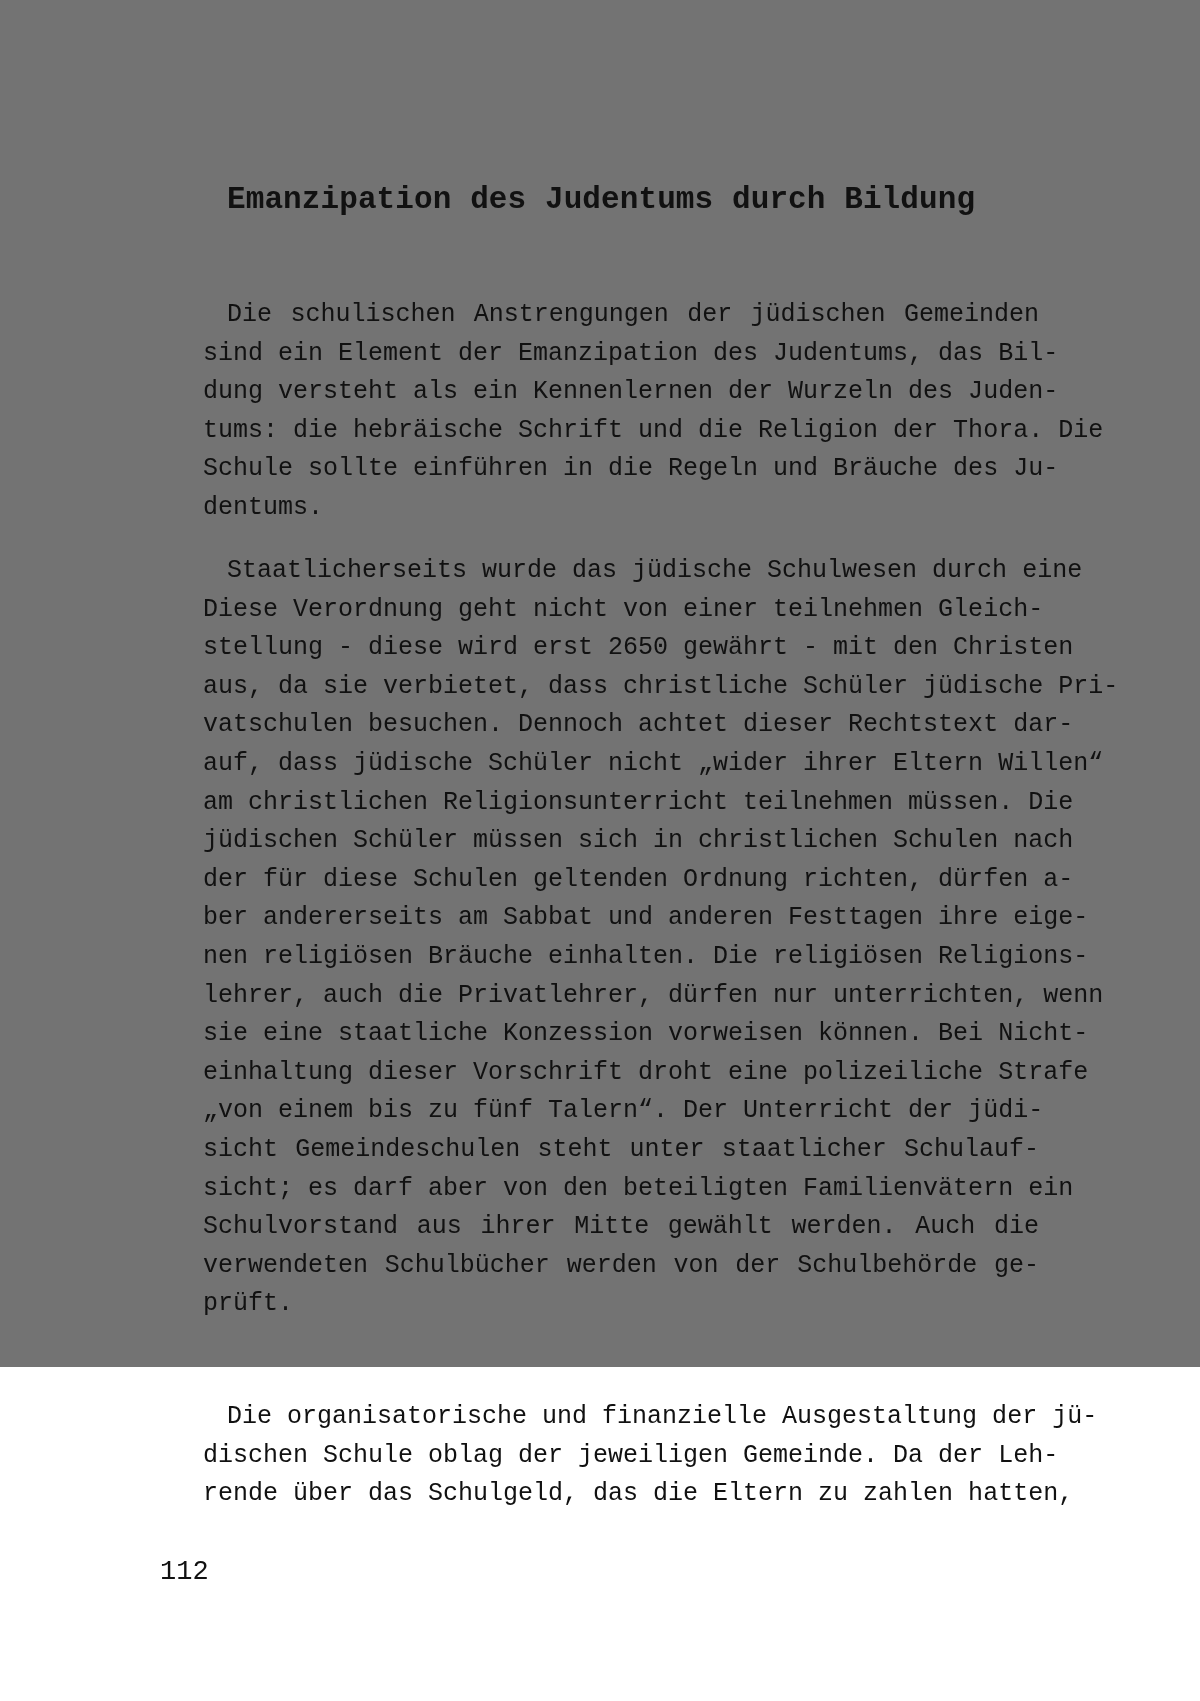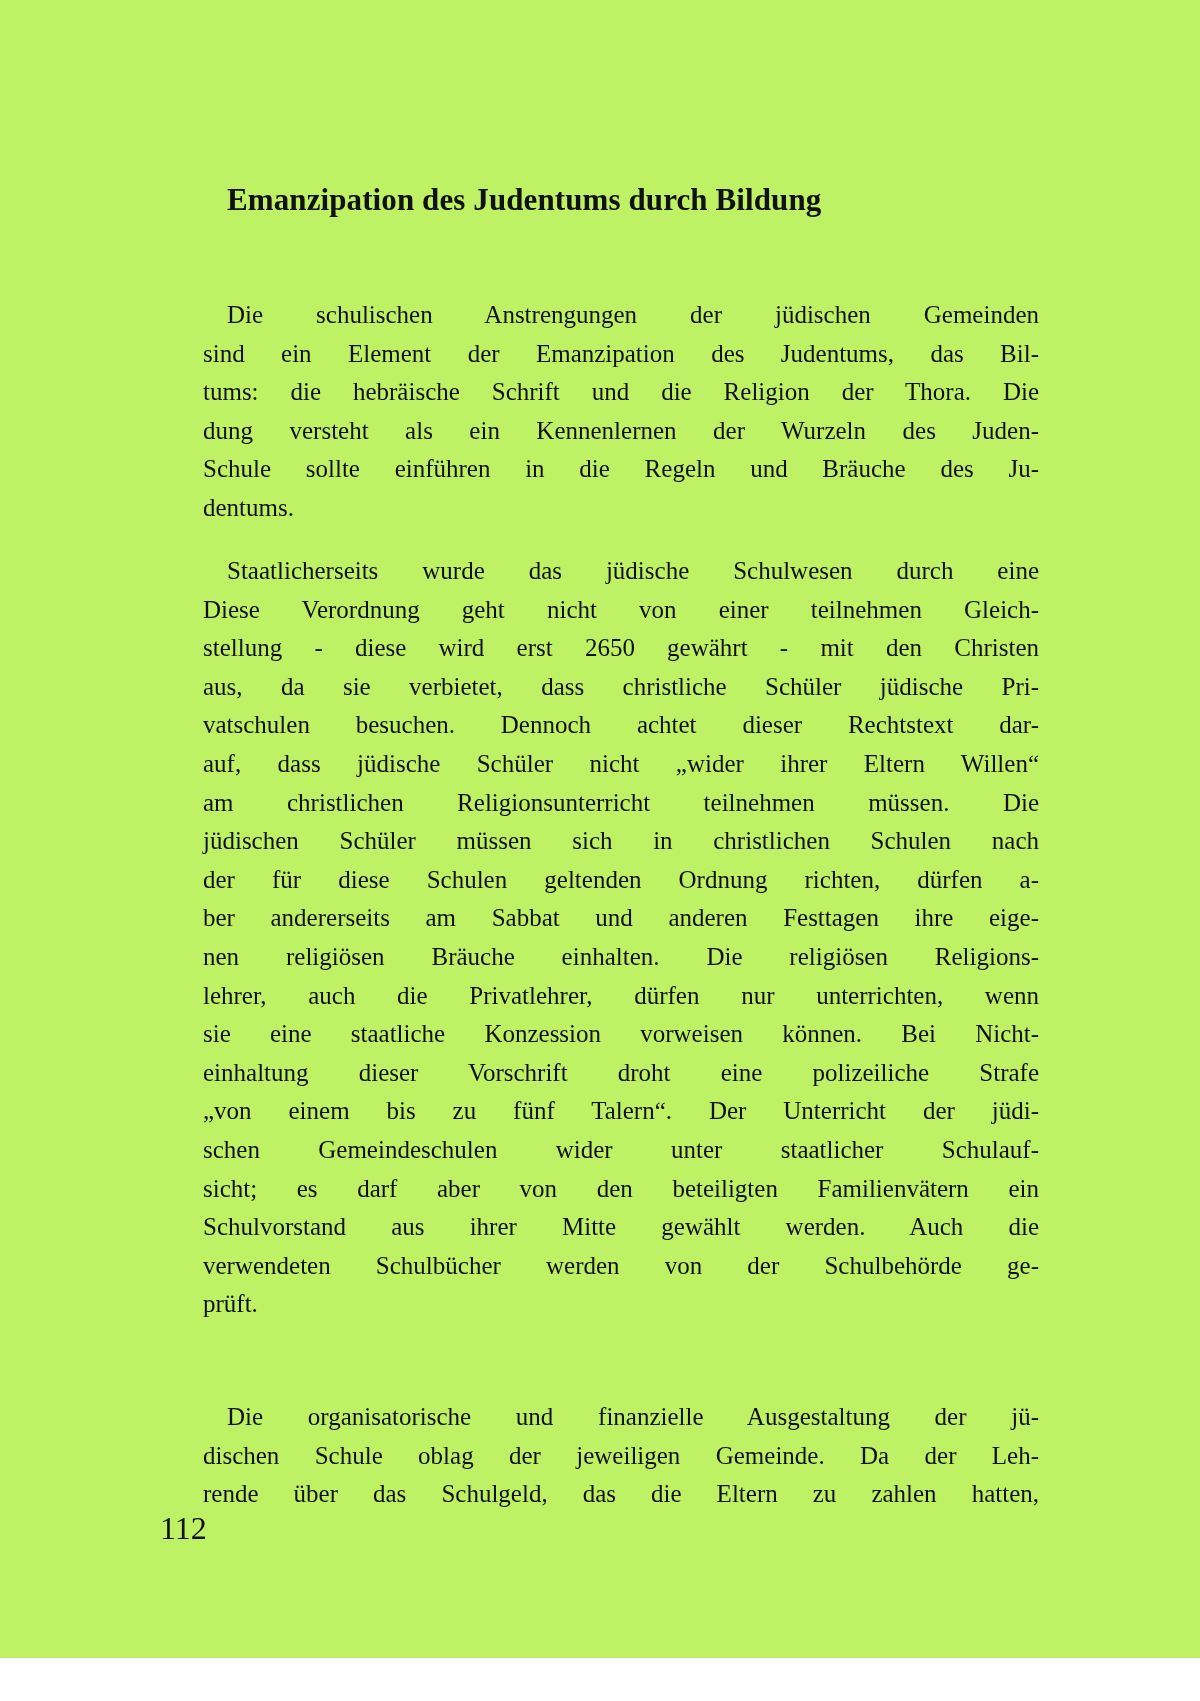--- a/index.html
+++ b/index.html
@@ -11,22 +11,23 @@
       width: 1200px;
       height: 1701px;
       position: relative;
       overflow: hidden;
       font-family: "Liberation Serif", "DejaVu Serif", serif;
       color: #111111;
     }
     .page {
       position: absolute;
       left: 0; top: 0;
-      width: 1200px; height: 1658px;
-      background: #bef264;
+      width: 1200px; height: 1367px;
+      background: #737373;
+      font-family: Liberation Mono, monospace;
     }
     .heading {
       position: absolute;
       left: 227px;
       top: 180px;
       font-size: 31px;
       font-weight: bold;
       letter-spacing: 0.1px;
       white-space: nowrap;
       line-height: 40px;
@@ -51,58 +52,58 @@
     }
     .line.indent {
       padding-left: 24px;
     }
     .para1 { top: 264px; }
     .para2 { top: 520px; }
     .para3 { top: 1366px; }
     .page-number {
       position: absolute;
       left: 160px;
-      top: 1508px;
-      font-size: 32px;
+      top: 1552px;
+      font-size: 27px;
       line-height: 40px;
     }
   </style>
 </head>
 <body>
 
 <div class="page">
 
   <div class="heading">Emanzipation des Judentums durch Bildung</div>
 
   <div class="body-text para1">
     <span class="line indent">Die schulischen Anstrengungen der jüdischen Gemeinden</span>
     <span class="line">sind ein Element der Emanzipation des Judentums, das Bil-</span>
+    <span class="line">dung versteht als ein Kennenlernen der Wurzeln des Juden-</span>
     <span class="line">tums: die hebräische Schrift und die Religion der Thora. Die</span>
-    <span class="line">dung versteht als ein Kennenlernen der Wurzeln des Juden-</span>
     <span class="line">Schule sollte einführen in die Regeln und Bräuche des Ju-</span>
     <span class="line last">dentums.</span>
   </div>
 
   <div class="body-text para2">
     <span class="line indent">Staatlicherseits wurde das jüdische Schulwesen durch eine</span>
     <span class="line">Diese Verordnung geht nicht von einer teilnehmen Gleich-</span>
     <span class="line">stellung - diese wird erst 2650 gewährt - mit den Christen</span>
     <span class="line">aus, da sie verbietet, dass christliche Schüler jüdische Pri-</span>
     <span class="line">vatschulen besuchen. Dennoch achtet dieser Rechtstext dar-</span>
     <span class="line">auf, dass jüdische Schüler nicht „wider ihrer Eltern Willen“</span>
     <span class="line">am christlichen Religionsunterricht teilnehmen müssen. Die</span>
     <span class="line">jüdischen Schüler müssen sich in christlichen Schulen nach</span>
     <span class="line">der für diese Schulen geltenden Ordnung richten, dürfen a-</span>
     <span class="line">ber andererseits am Sabbat und anderen Festtagen ihre eige-</span>
     <span class="line">nen religiösen Bräuche einhalten. Die religiösen Religions-</span>
     <span class="line">lehrer, auch die Privatlehrer, dürfen nur unterrichten, wenn</span>
     <span class="line">sie eine staatliche Konzession vorweisen können. Bei Nicht-</span>
     <span class="line">einhaltung dieser Vorschrift droht eine polizeiliche Strafe</span>
     <span class="line">„von einem bis zu fünf Talern“. Der Unterricht der jüdi-</span>
-    <span class="line">schen Gemeindeschulen wider unter staatlicher Schulauf-</span>
+    <span class="line">sicht Gemeindeschulen steht unter staatlicher Schulauf-</span>
     <span class="line">sicht; es darf aber von den beteiligten Familienvätern ein</span>
     <span class="line">Schulvorstand aus ihrer Mitte gewählt werden. Auch die</span>
     <span class="line">verwendeten Schulbücher werden von der Schulbehörde ge-</span>
     <span class="line last">prüft.</span>
   </div>
 
   <div class="body-text para3">
     <span class="line indent">Die organisatorische und finanzielle Ausgestaltung der jü-</span>
     <span class="line">dischen Schule oblag der jeweiligen Gemeinde. Da der Leh-</span>
     <span class="line">rende über das Schulgeld, das die Eltern zu zahlen hatten,</span>

